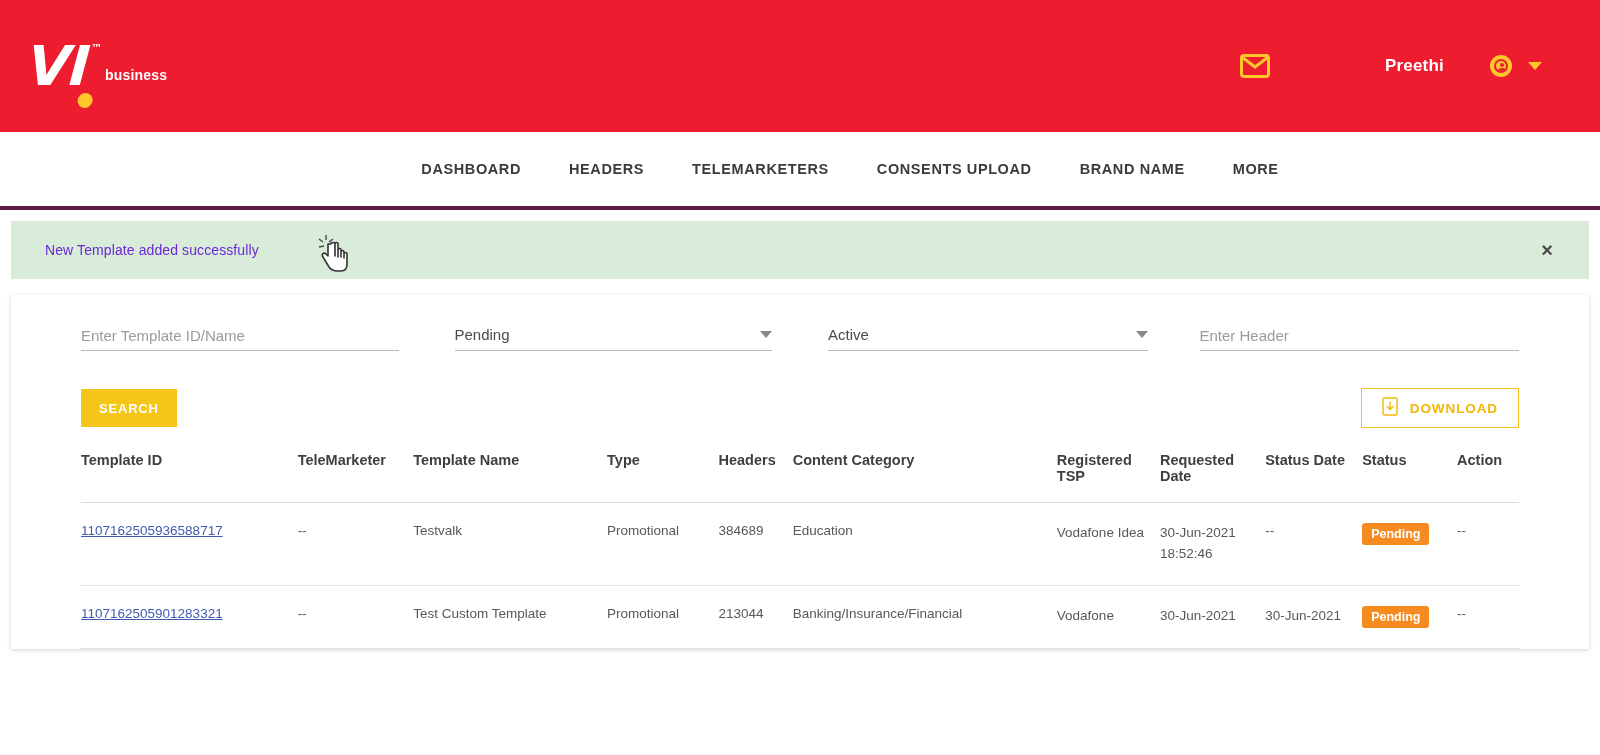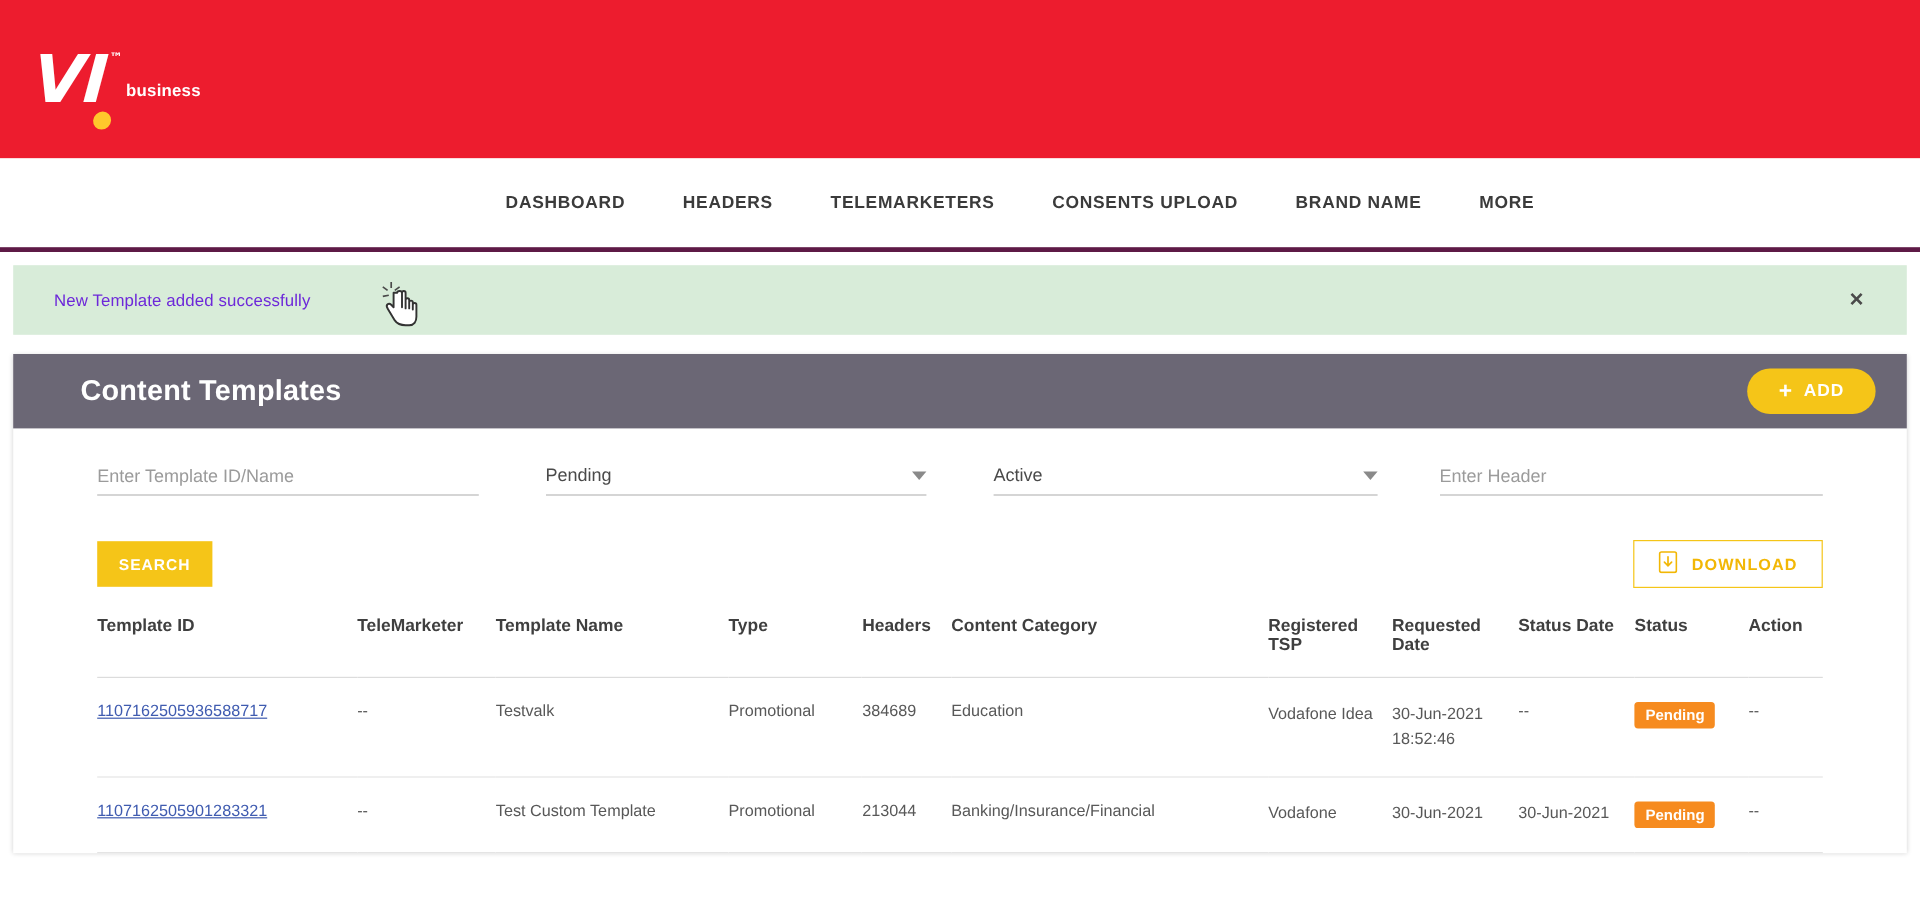--- a/index.html
+++ b/index.html
@@ -324,20 +324,33 @@
 <div class="topbar">
   <div class="logo-wrap">
     <div class="logo-vi">
       <span>VI</span>
       <span class="logo-tm">™</span>
       <span class="logo-dot"></span>
     </div>
     <div class="logo-business">business</div>
   </div>
 
+  <div class="topbar-right">
+    <span class="mail-icon">
+      <svg width="30" height="24" viewBox="0 0 30 24">
+        <rect x="1.5" y="1.5" width="27" height="21" rx="2.5" ry="2.5" fill="none" stroke="#FFC72C" stroke-width="3"></rect>
+        <path d="M2.5 3.5 L15 13 L27.5 3.5" fill="none" stroke="#FFC72C" stroke-width="3" stroke-linecap="round"></path>
+      </svg>
+    </span>
+    <span class="user-name">Preethi</span>
+    <span class="avatar-circle">
+      <span class="avatar-inner"></span>
+    </span>
+    <span class="caret-down"></span>
+  </div>
 </div>
 
 <div class="navbar">
   <div class="nav-inner">
     <div class="nav-item">DASHBOARD</div>
     <div class="nav-item">HEADERS</div>
     <div class="nav-item">TELEMARKETERS</div>
     <div class="nav-item">CONSENTS UPLOAD</div>
     <div class="nav-item">BRAND NAME</div>
     <div class="nav-item">MORE</div>
@@ -355,27 +368,20 @@
         <line x1="2" y1="14" x2="7" y2="13"></line>
       </g>
       <path d="M11 11 L11 23 L9 21 C7 19 4 21 6 24 L12 34 C14 37 17 38 21 38 L24 38 C28 38 30 35 30 31 L30 21 C30 19 27 19 27 21 L27 25 L27 19 C27 17 24 17 24 19 L24 24 L24 17 C24 15 21 15 21 17 L21 24 L21 11 C21 9 18 9 18 11 L18 23 L18 11 C18 9 14 9 14 11 Z" fill="#ffffff" stroke="#333333" stroke-width="1.6" stroke-linejoin="round"></path>
     </svg>
   </span>
   <span class="alert-close">×</span>
 </div>
 
 <div class="card">
 
-  <div class="card-head">
-    <span class="card-title">Content Templates</span>
-    <button class="btn-add">
-      <span class="plus-ico">+</span>
-      <span>ADD</span>
-    </button>
-  </div>
 
   <div class="card-body">
 
     <div class="filters">
 
       <div class="field f1">
         <div class="field-line">
           <span class="placeholder-txt">Enter Template ID/Name</span>
         </div>
       </div>

